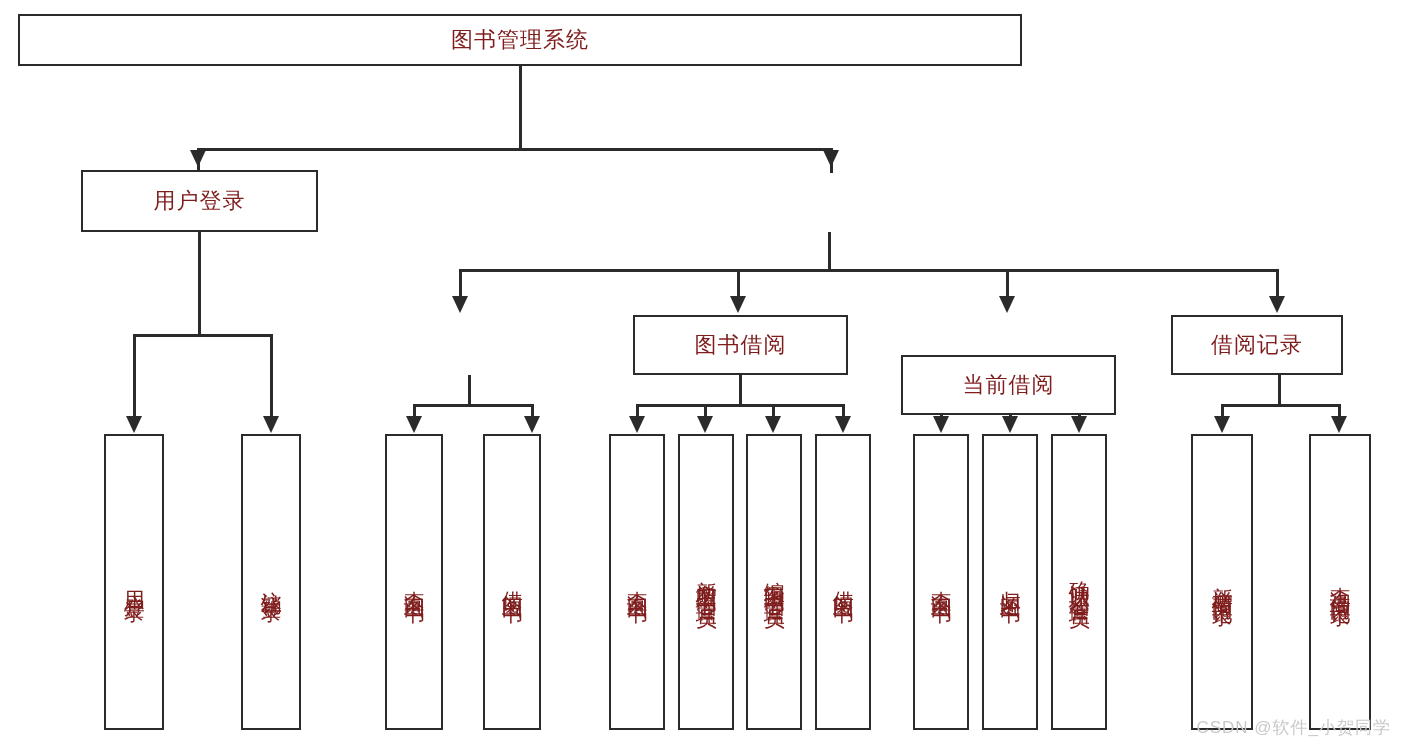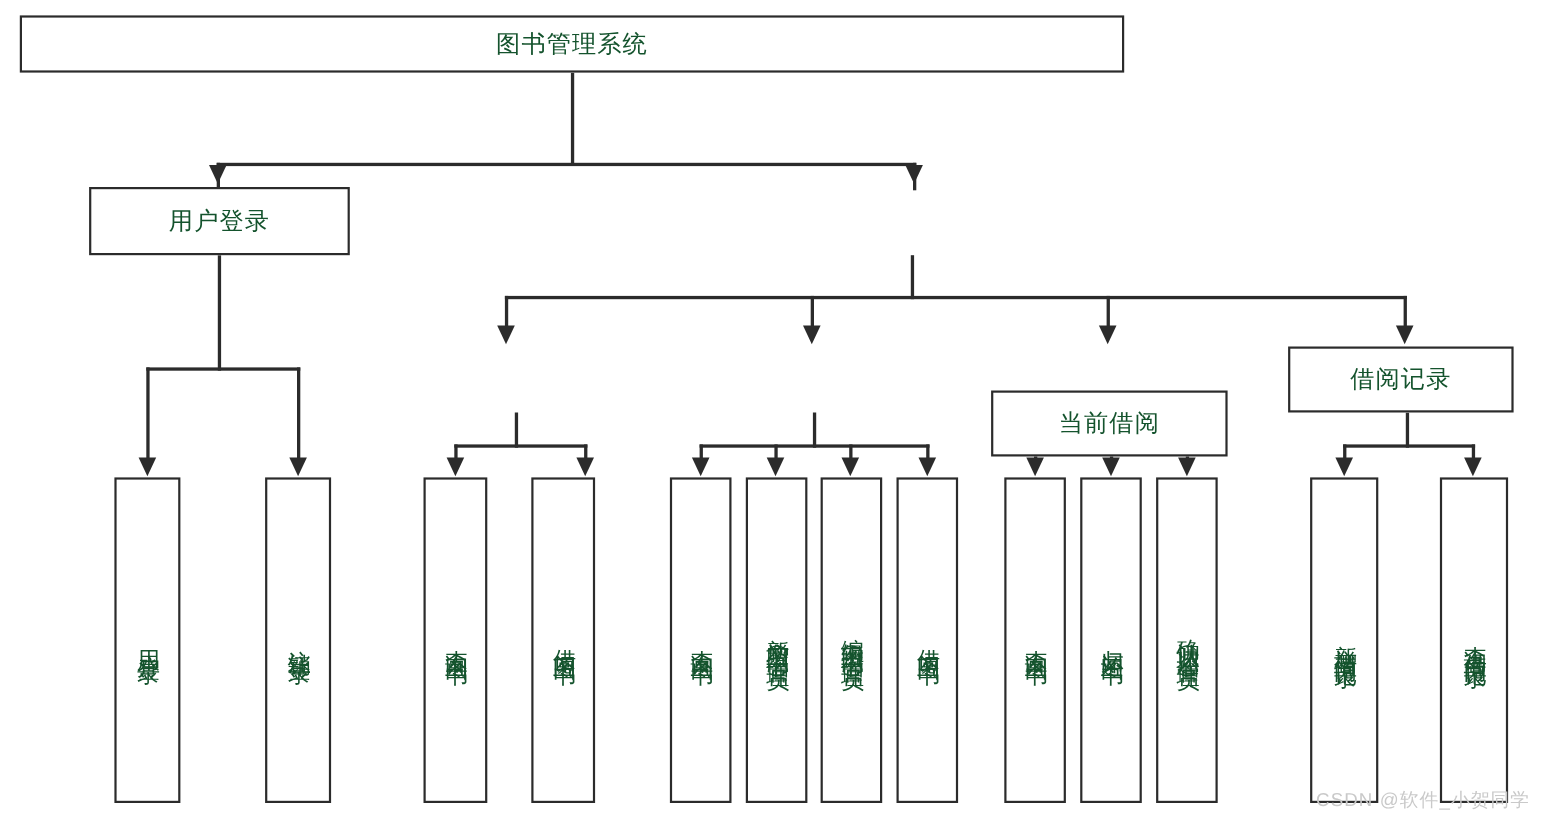--- a/index.html
+++ b/index.html
@@ -14,22 +14,23 @@
     position:absolute;left:0;top:0;width:1405px;height:747px;
   }
   .node{
     position:absolute;
     box-sizing:border-box;
     border:2px solid #2b2b2b;
     background:#ffffff;
     display:flex;
     align-items:center;
     justify-content:center;
-    color:#14532d;
+    color:#7f1d1d;
     z-index:3;
+    font-family:Liberation Serif, serif;
   }
   .node.horiz{
     font-size:22px;
     letter-spacing:1px;
     line-height:1.2;
   }
   .node.vert{
     writing-mode:vertical-rl;
     text-orientation:upright;
     font-size:21px;
@@ -102,24 +103,27 @@
   <div class="edge h" style="left:459px;top:269px;width:820px;height:3px;"></div>
   <div class="edge v" style="left:459px;top:269px;width:3px;height:30px;"></div>
   <div class="arrow" style="left:452px;top:296px;"></div>
   <div class="edge v" style="left:737px;top:269px;width:3px;height:30px;"></div>
   <div class="arrow" style="left:730px;top:296px;"></div>
   <div class="edge v" style="left:1006px;top:269px;width:3px;height:30px;"></div>
   <div class="arrow" style="left:999px;top:296px;"></div>
   <div class="edge v" style="left:1276px;top:269px;width:3px;height:30px;"></div>
   <div class="arrow" style="left:1269px;top:296px;"></div>
 
+  <div class="node horiz" style="left:633px;top:315px;width:215px;height:60px;">
+    <span>图书借阅</span>
+  </div>
   <div class="node horiz" style="left:901px;top:315px;width:215px;height:60px;margin-top:40px;">
     <span>当前借阅</span>
   </div>
-  <div class="node horiz" style="left:1171px;top:315px;width:205px;height:60px;">
+  <div class="node horiz" style="left:1171px;top:315px;width:172px;height:60px;">
     <span>借阅记录</span>
   </div>
 
   <div class="edge v" style="left:468px;top:375px;width:3px;height:32px;"></div>
   <div class="edge h" style="left:413px;top:404px;width:121px;height:3px;"></div>
   <div class="edge v" style="left:413px;top:404px;width:3px;height:16px;"></div>
   <div class="arrow" style="left:406px;top:416px;"></div>
   <div class="edge v" style="left:531px;top:404px;width:3px;height:16px;"></div>
   <div class="arrow" style="left:524px;top:416px;"></div>
 

